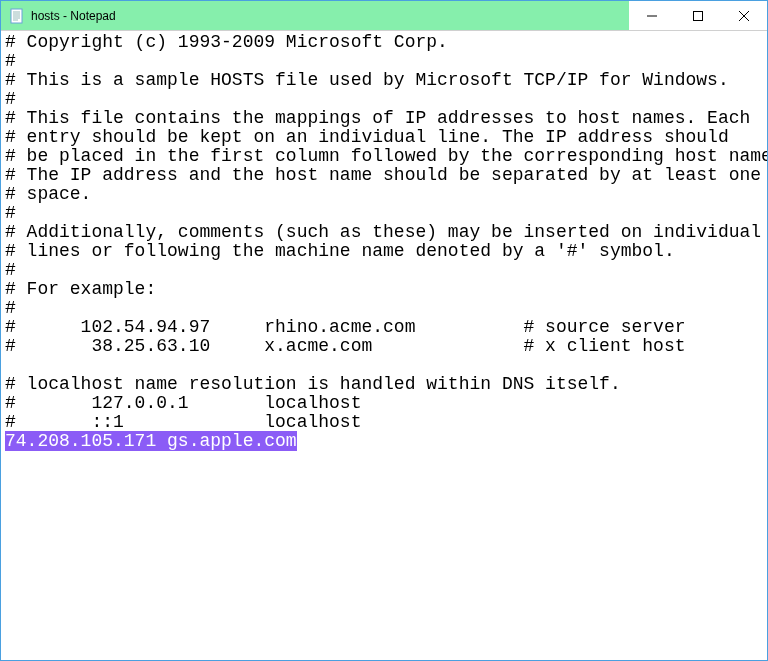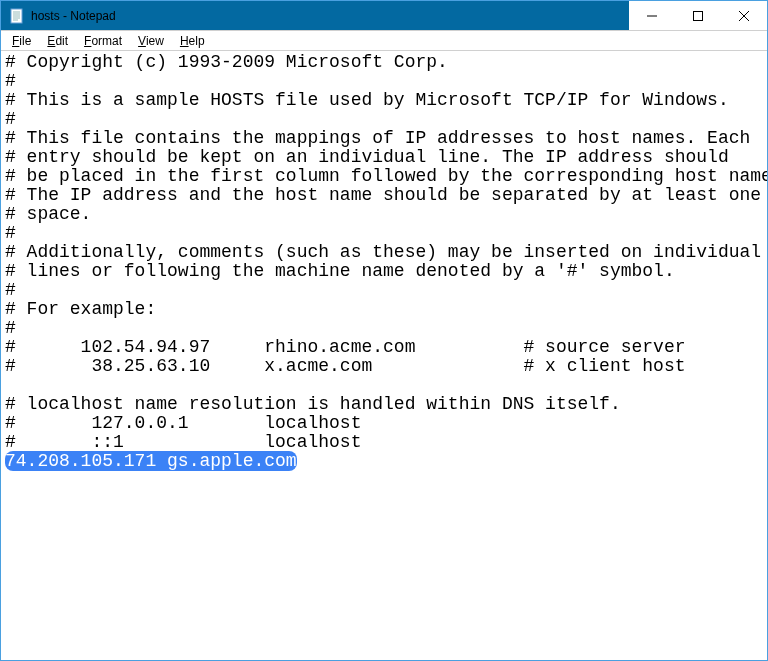--- a/index.html
+++ b/index.html
@@ -5,21 +5,21 @@
   * { box-sizing: border-box; margin: 0; padding: 0; }
   html, body { width: 768px; height: 661px; overflow: hidden; font-family: "Segoe UI", Tahoma, sans-serif; background: #fff; }
   .window {
     width: 768px; height: 661px;
     border: 1px solid #4aa0e0;
     display: flex; flex-direction: column;
     background: #fff;
   }
   .titlebar {
     height: 30px;
-    background: #0369a1;
+    background: #86efac;
     display: flex; align-items: center;
     border-bottom: 1px solid #d0d0d0;
   }
   .title-icon {
     width: 16px; height: 16px;
     margin: 0 6px 0 8px;
     display: inline-flex; align-items: center; justify-content: center;
   }
   .title-text { font-size: 12px; color: #000; flex: 0 0 auto; }
   .title-spacer { flex: 1; }
@@ -49,23 +49,22 @@
     line-height: 19px;
     color: #000;
     padding: 2px 4px;
     white-space: pre;
     overflow: auto;
     border: none;
     outline: none;
     background: #fff;
   }
   .sel {
-    background: #3b82f6;
+    background: #8b5cf6;
     color: #fff;
-    border-radius: 8px;
   }
 </style>
 </head>
 <body>
 
 <div class="window">
 
   <div class="titlebar">
     <span class="title-icon">
       <svg width="16" height="16" viewBox="0 0 16 16">
@@ -92,27 +91,20 @@
       </div>
       <div class="win-btn">
         <svg width="10" height="10" viewBox="0 0 10 10">
             <line x1="0" y1="0" x2="10" y2="10" stroke-width="1"></line>
             <line x1="10" y1="0" x2="0" y2="10" stroke-width="1"></line>
           </svg>
       </div>
     </div>
   </div>
 
-  <div class="menubar">
-    <div class="menu-item"><span class="ul">F</span><span>ile</span></div>
-    <div class="menu-item"><span class="ul">E</span><span>dit</span></div>
-    <div class="menu-item"><span class="ul">F</span><span>ormat</span></div>
-    <div class="menu-item"><span class="ul">V</span><span>iew</span></div>
-    <div class="menu-item"><span class="ul">H</span><span>elp</span></div>
-  </div>
 
   <div class="editor" id="editor"># Copyright (c) 1993-2009 Microsoft Corp.
 #
 # This is a sample HOSTS file used by Microsoft TCP/IP for Windows.
 #
 # This file contains the mappings of IP addresses to host names. Each
 # entry should be kept on an individual line. The IP address should
 # be placed in the first column followed by the corresponding host name.
 # The IP address and the host name should be separated by at least one
 # space.

